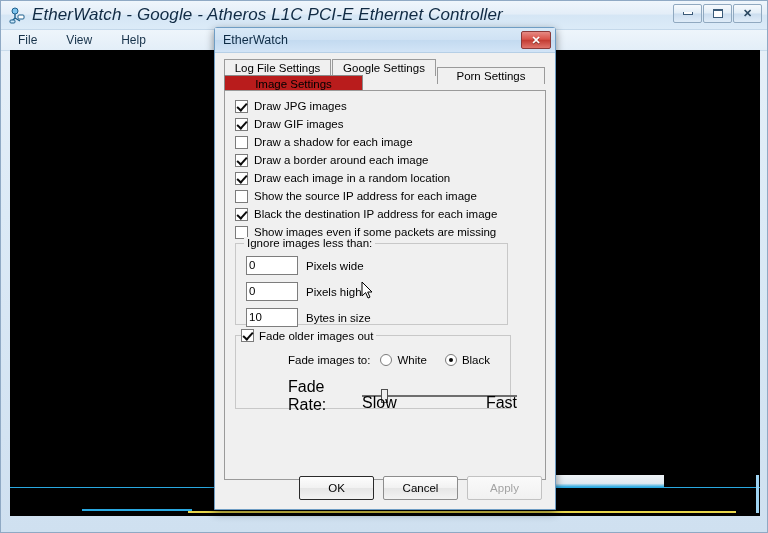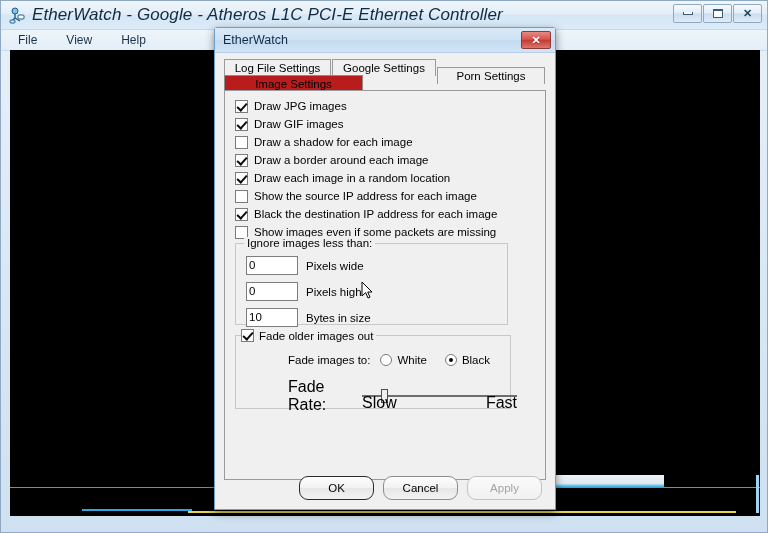--- a/index.html
+++ b/index.html
@@ -319,21 +319,21 @@
     height: 24px;
     display: flex;
     justify-content: flex-end;
     padding-right: 13px;
     gap: 9px;
   }
   .dlg-btn {
     width: 75px; height: 24px;
     box-sizing: border-box;
     border: 1px solid #8d8d8d;
-    border-radius: 9px;
+    border-radius: 2px;
     background: linear-gradient(to bottom, #fdfdfd 0%, #f2f2f2 48%, #e6e6e6 52%, #f3f3f3 100%);
     font-size: 11.5px;
     color: #000;
     display: flex; align-items: center; justify-content: center;
     font-family: "Liberation Sans", sans-serif;
   }
   .dlg-btn.default {
     border: 1px solid #2a2a2a;
   }
   .dlg-btn.disabled {

